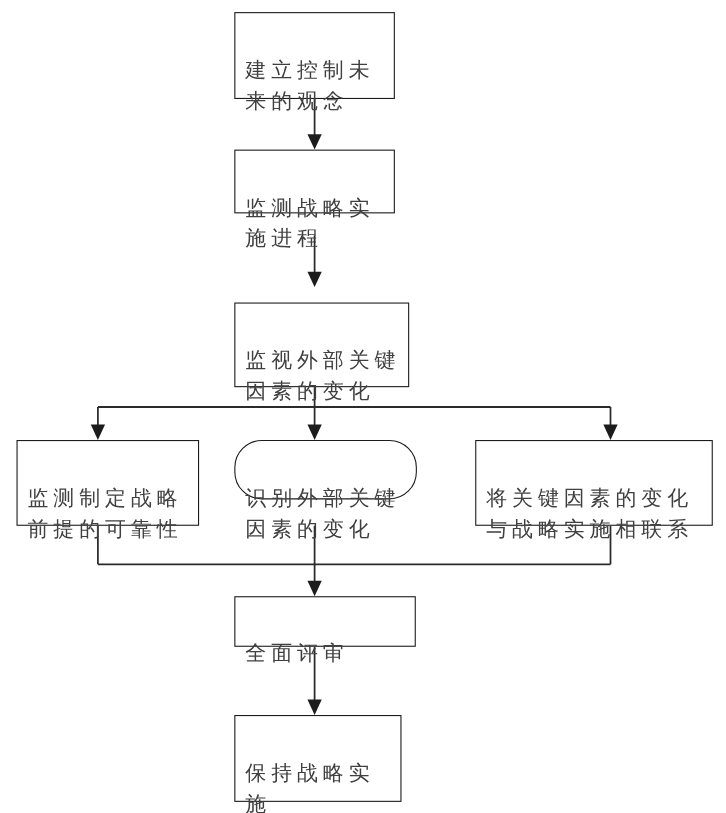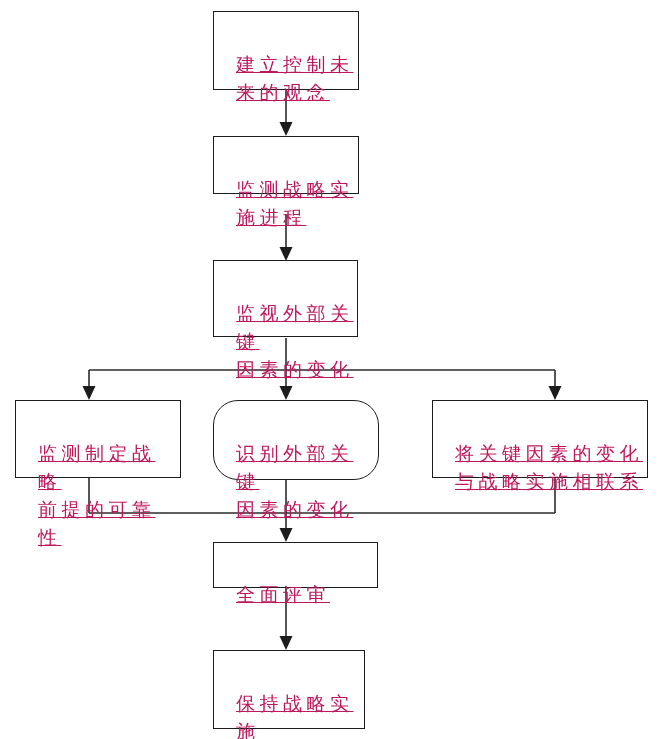--- a/index.html
+++ b/index.html
@@ -28,33 +28,32 @@
   }
   .connectors polygon {
     fill: #1c1c1c;
     stroke: none;
   }
   .node {
     position: absolute;
     box-sizing: border-box;
     background: #ffffff;
     border: 1.5px solid #1c1c1c;
-    color: #be185d;
+    color: #404040;
     font-size: 19px;
     line-height: 28px;
     letter-spacing: 4.5px;
-    padding: 10px 2px 0 22px;
+    padding: 10px 2px 0 9px;
     white-space: pre-line;
-    text-decoration: underline;
   }
   .n1 { left: 213px; top: 11px;  width: 146px; height: 79px; }
   .n2 { left: 213px; top: 136px; width: 146px; height: 58px; }
-  .n3 { left: 213px; top: 260px; width: 145px; height: 77px; }
+  .n3 { left: 213px; top: 275px; width: 159px; height: 77px; }
   .n4 { left: 15px;  top: 400px; width: 166px; height: 78px; }
-  .n5 { left: 213px; top: 400px; width: 166px; height: 80px; border-radius: 25px; }
+  .n5 { left: 213px; top: 400px; width: 166px; height: 54px; border-radius: 25px; }
   .n6 { left: 432px; top: 400px; width: 216px; height: 78px; }
   .n7 { left: 213px; top: 542px; width: 165px; height: 46px; padding-top: 9px; }
   .n8 { left: 213px; top: 650px; width: 152px; height: 79px; }
 </style>
 </head>
 <body>
 
 <div class="canvas">
 
   <svg class="connectors" viewBox="0 0 660 739" xmlns="http://www.w3.org/2000/svg">

